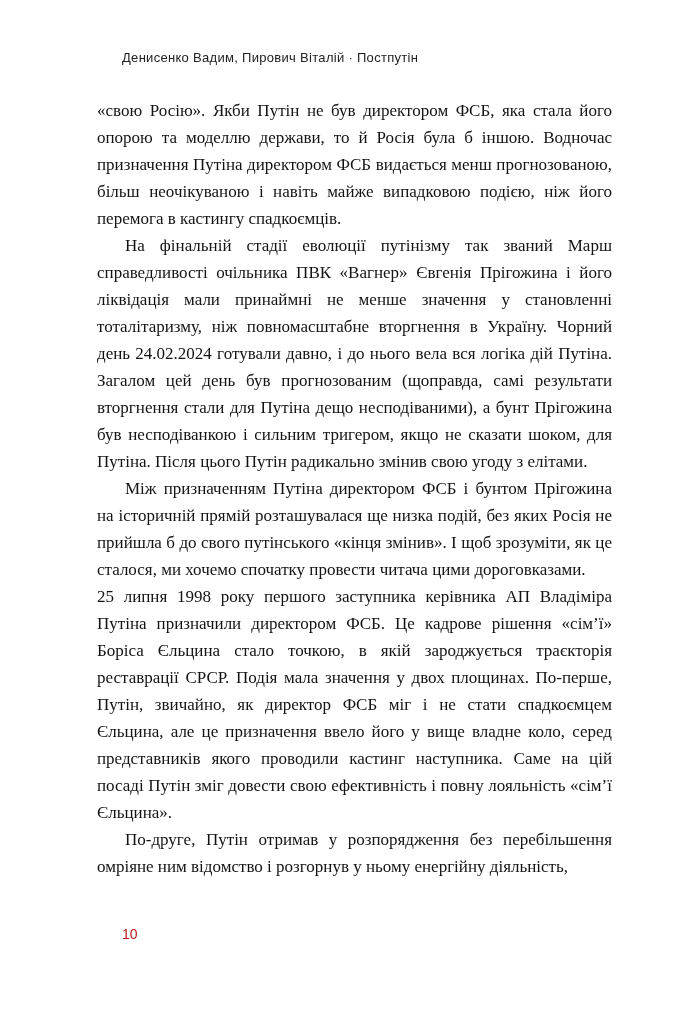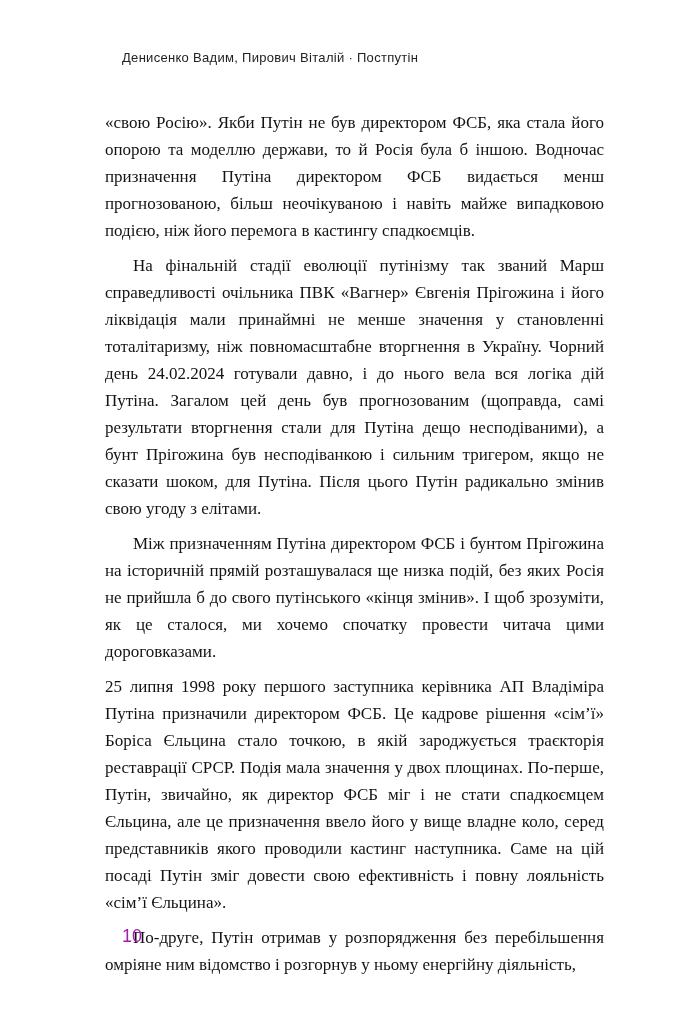--- a/index.html
+++ b/index.html
@@ -15,31 +15,31 @@
     color: #131313;
     box-sizing: border-box;
     padding: 50px 70px 0 97px;
     overflow: hidden;
   }
   .running-header {
     font-family: "Liberation Sans", sans-serif;
     font-size: 13px;
     letter-spacing: 0.3px;
     color: #222222;
-    margin: 0 0 44px 25px;
+    margin: 0 0 32px 25px;
   }
   .body-text {
     font-family: "Liberation Serif", serif;
     font-size: 17px;
     line-height: 27px;
     text-align: justify;
     hyphens: auto;
   }
   .para {
-    margin: 8px;
+    margin: 0;
     text-indent: 28px;
   }
   .para.flush {
     text-indent: 0;
   }
   .section-heading {
     font-family: "Liberation Sans", sans-serif;
     font-weight: bold;
     font-size: 17.5px;
     line-height: 24px;
@@ -48,22 +48,22 @@
     margin: 32px 0 30px 25px;
   }
   .section-heading div {
     white-space: nowrap;
   }
   .page-number {
     position: absolute;
     left: 122px;
     top: 926px;
     font-family: "Liberation Sans", sans-serif;
-    font-size: 18px;
-    color: #a21caf;
+    font-size: 14px;
+    color: #b91c1c;
   }
 </style>
 </head>
 <body>
 
 <div class="page">
 
   <div class="running-header">Денисенко Вадим, Пирович Віталій · Постпутін</div>
 
   <div class="body-text">

